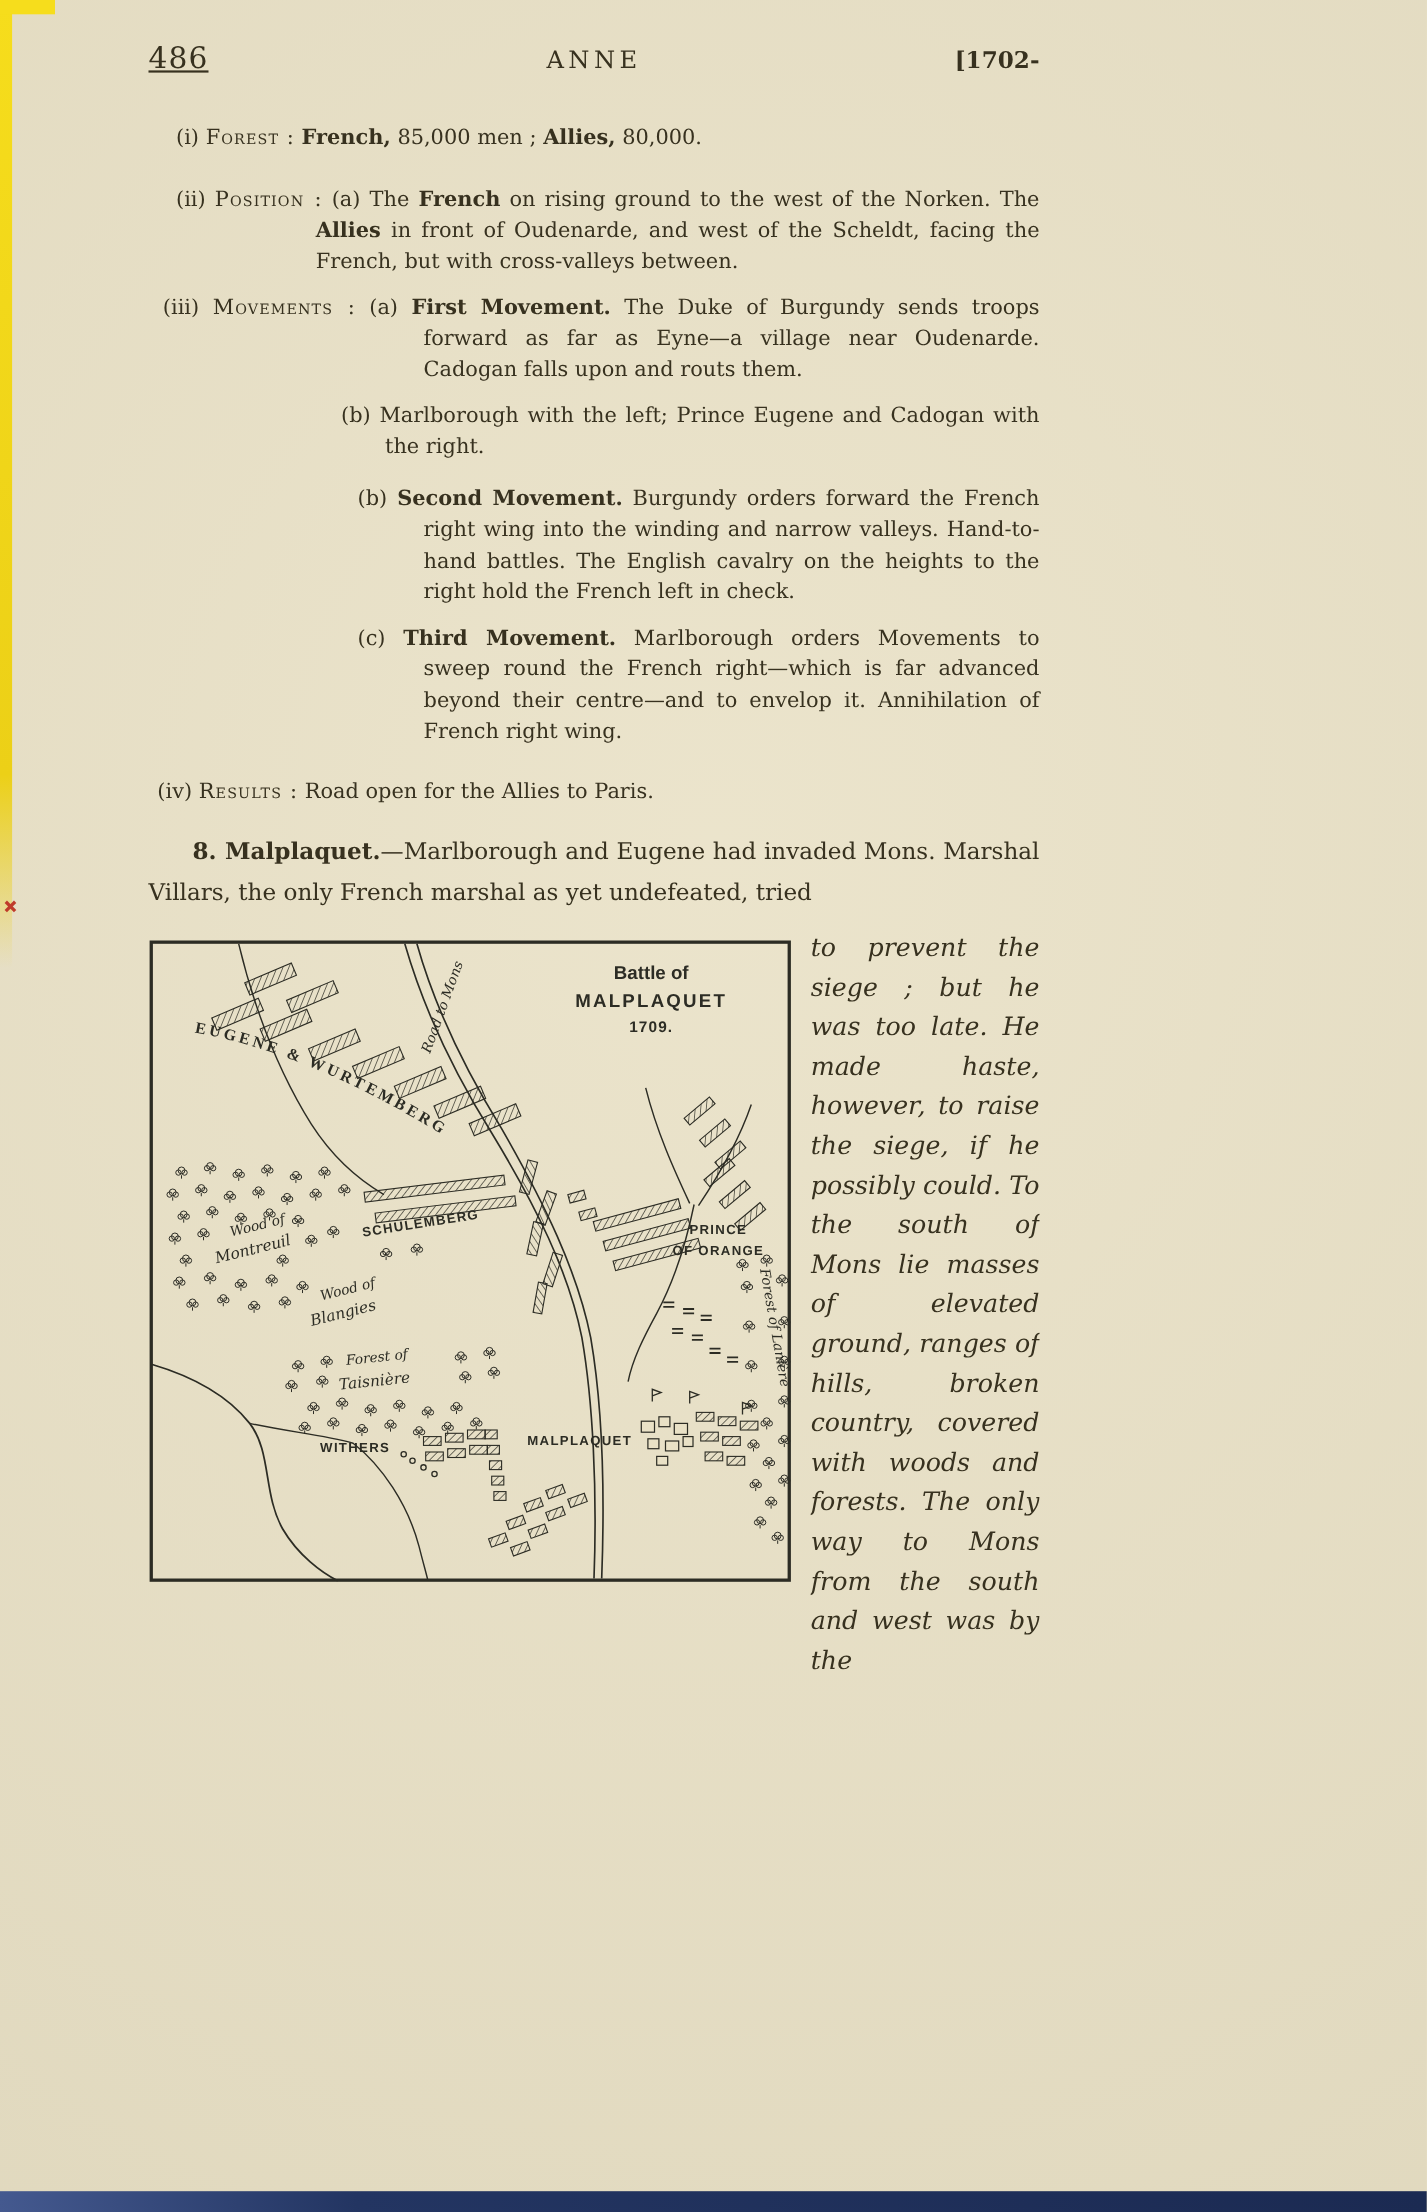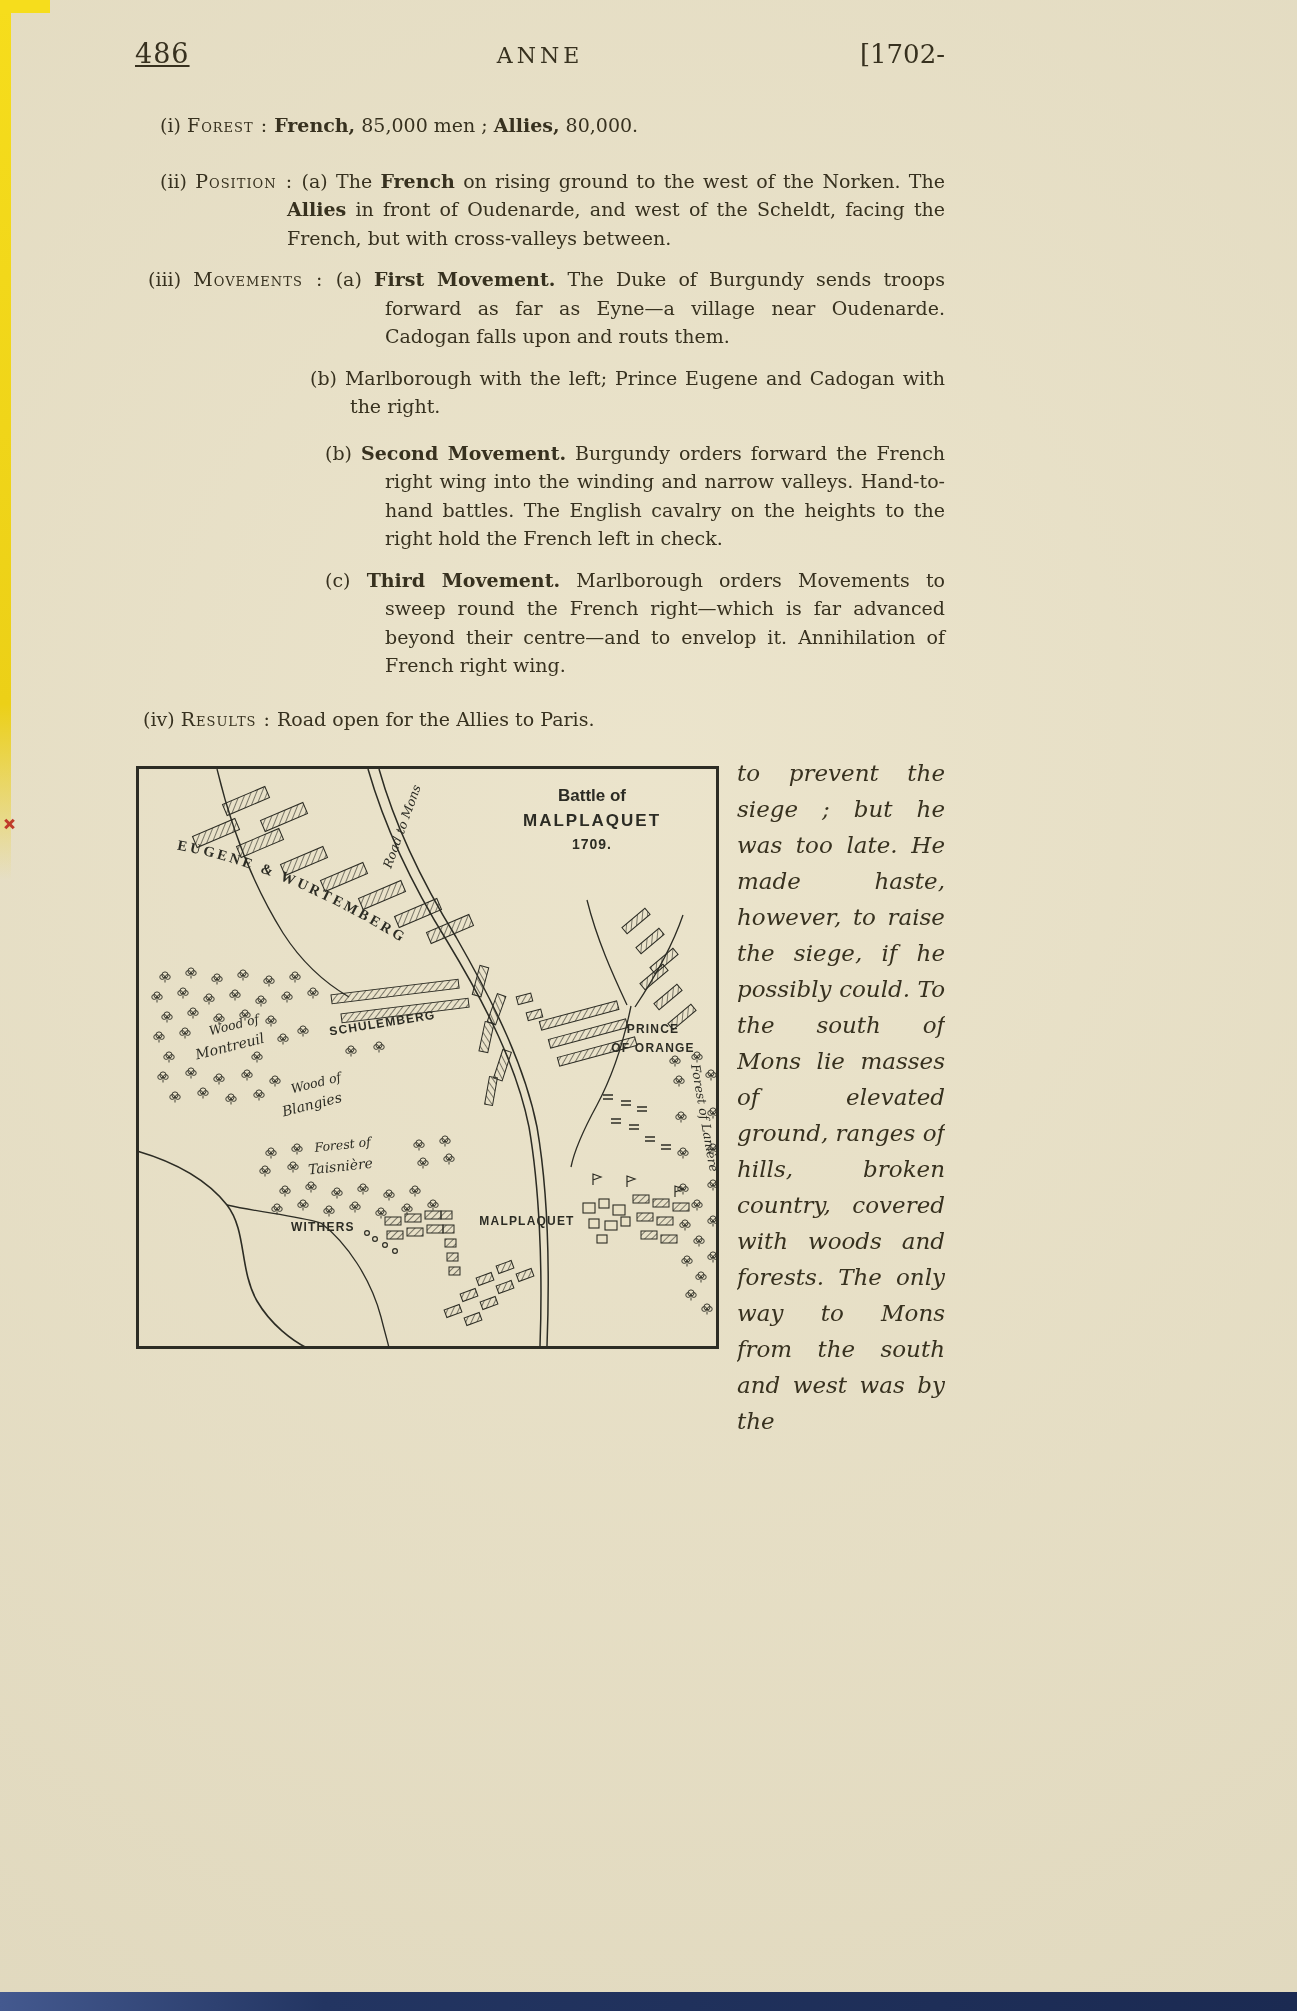--- a/index.html
+++ b/index.html
@@ -21,21 +21,21 @@
                  background:linear-gradient(90deg,#44598f,#233562 25%,#1b2a52); }
   .red-mark { position:absolute; left:3px; top:818px; width:12px; height:12px; }
   .red-mark::before,.red-mark::after { content:""; position:absolute; left:5px; top:0; width:3px; height:12px; background:#bf3b2a; }
   .red-mark::before { transform:rotate(45deg); } .red-mark::after { transform:rotate(-45deg); }
 
   .content { position:absolute; left:135px; top:38px; width:810px; }
 
   .pagehead { display:grid; grid-template-columns:1fr auto 1fr; align-items:baseline; margin-bottom:42px; }
   .pagehead .pn { font-size:27px; letter-spacing:1px;text-decoration:underline; }
   .pagehead .rt { font-size:22px; letter-spacing:4px; }
-  .pagehead .ym { font-size:26px; justify-self:end; font-weight:400; }
+  .pagehead .ym { font-size:21px; justify-self:end; font-weight:700; }
 
   .o { font-size:19px; line-height:1.5; text-align:justify; margin:0 0 13px 0; }
   .sc { font-variant:small-caps; letter-spacing:1px; }
   .forces  { margin:0 0 27px 25px; }
   .pos-a   { padding-left:152px; text-indent:-127px; margin-bottom:13px; }
   .pos-b   { padding-left:215px; text-indent:-40px;  margin-bottom:18px; }
   .mov-a   { padding-left:250px; text-indent:-237px; margin-bottom:13px; }
   .mov-bc  { padding-left:250px; text-indent:-60px;  margin-bottom:13px; }
   .mov-c   { margin-bottom:25px; }
   .results { margin:0 0 22px 8px; }
@@ -105,20 +105,21 @@
   <p class="o mov-bc mov-c">
     <span>(c) </span><b>Third Movement.</b><span> Marlborough orders Movements to sweep round the French right—which is far advanced beyond their centre—and to envelop it. Annihilation of French right wing.</span>
   </p>
 
   <p class="o results">
     <span>(iv)</span>
     <span class="sc">Results :</span>
     <span>Road open for the Allies to Paris.</span>
   </p>
 
+  <p class="para para-first"><b>8. Malplaquet.</b><span>—Marlborough and Eugene had invaded Mons. Marshal Villars, the only French marshal as yet undefeated, tried</span></p>
 
   <div class="map-row">
 
     <figure class="map">
       <svg viewBox="0 0 585 585" width="585" height="585">
         <defs>
           <pattern id="hatch" patternUnits="userSpaceOnUse" width="5" height="5" patternTransform="rotate(45)">
             <line x1="0" y1="0" x2="0" y2="5" stroke="#2c2c24" stroke-width="1.2"></line>
           </pattern>
           <g id="tree" fill="none" stroke="#2c2c24" stroke-width="0.9">

